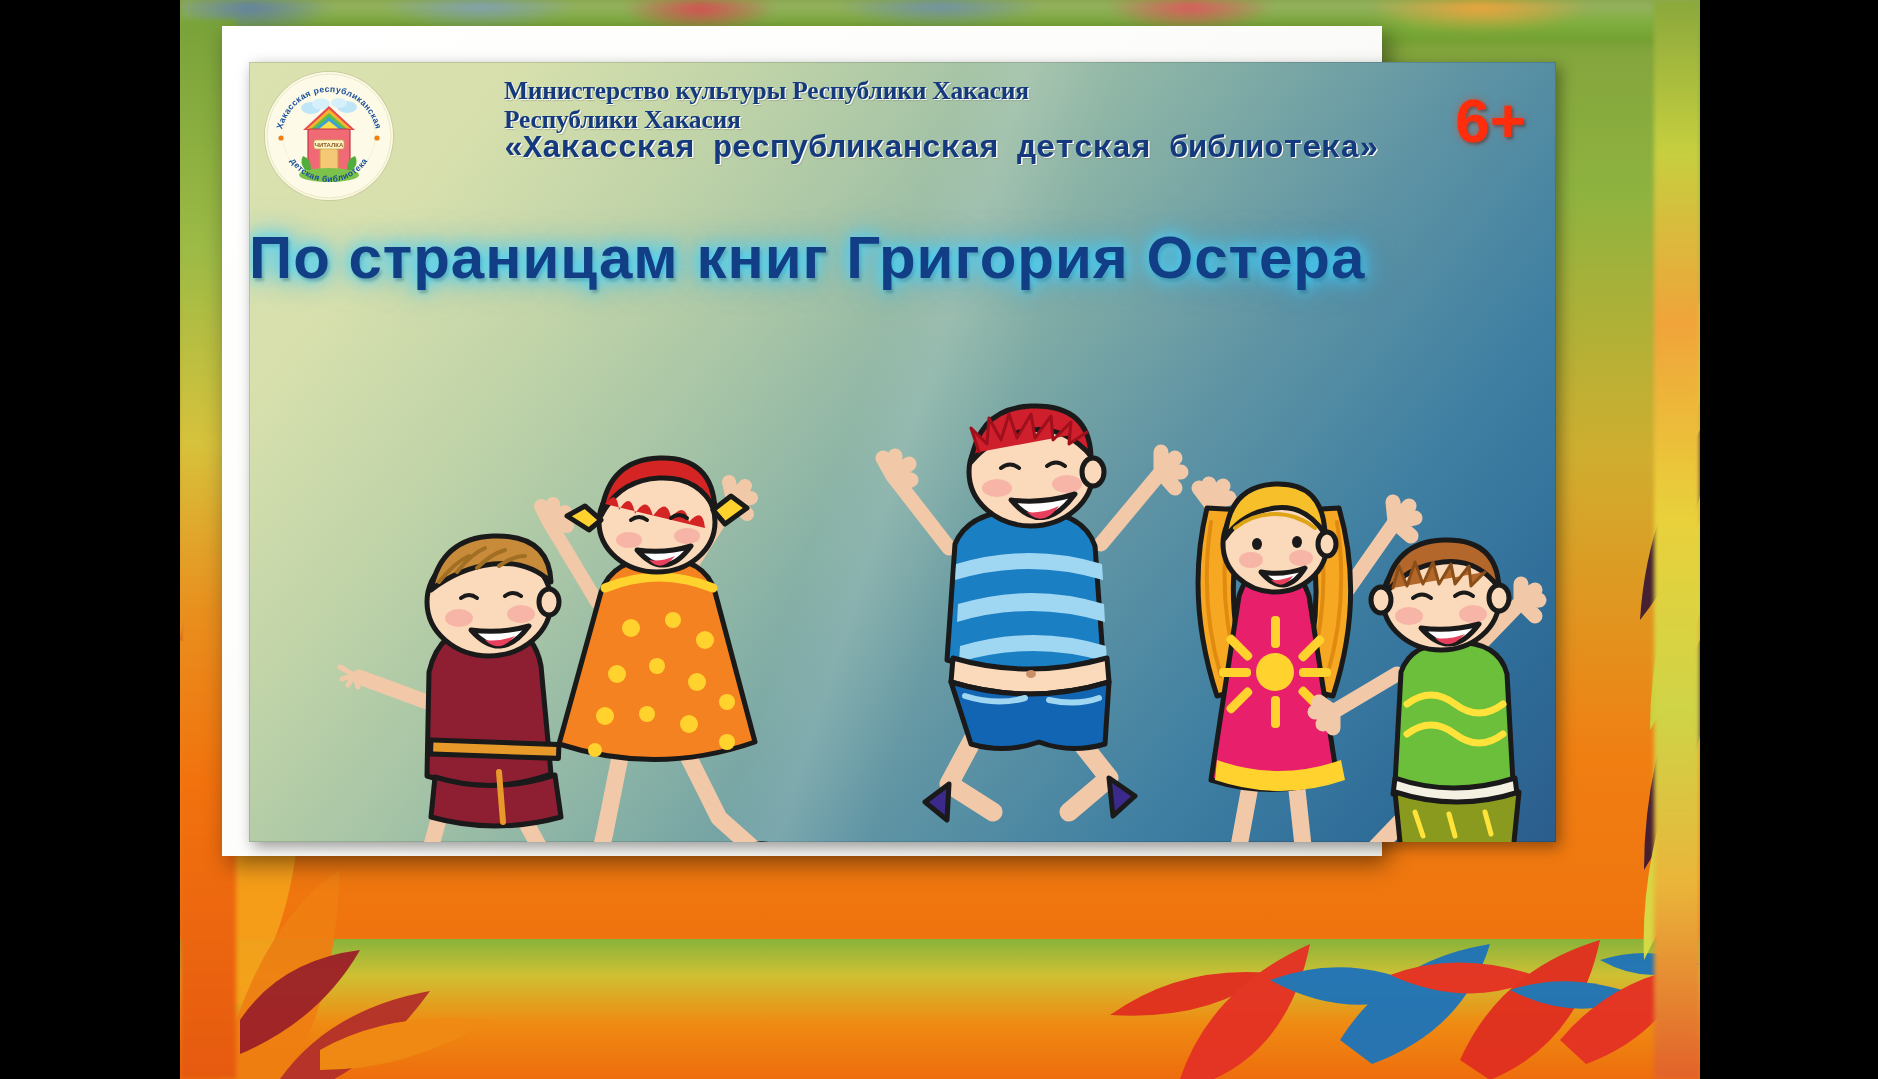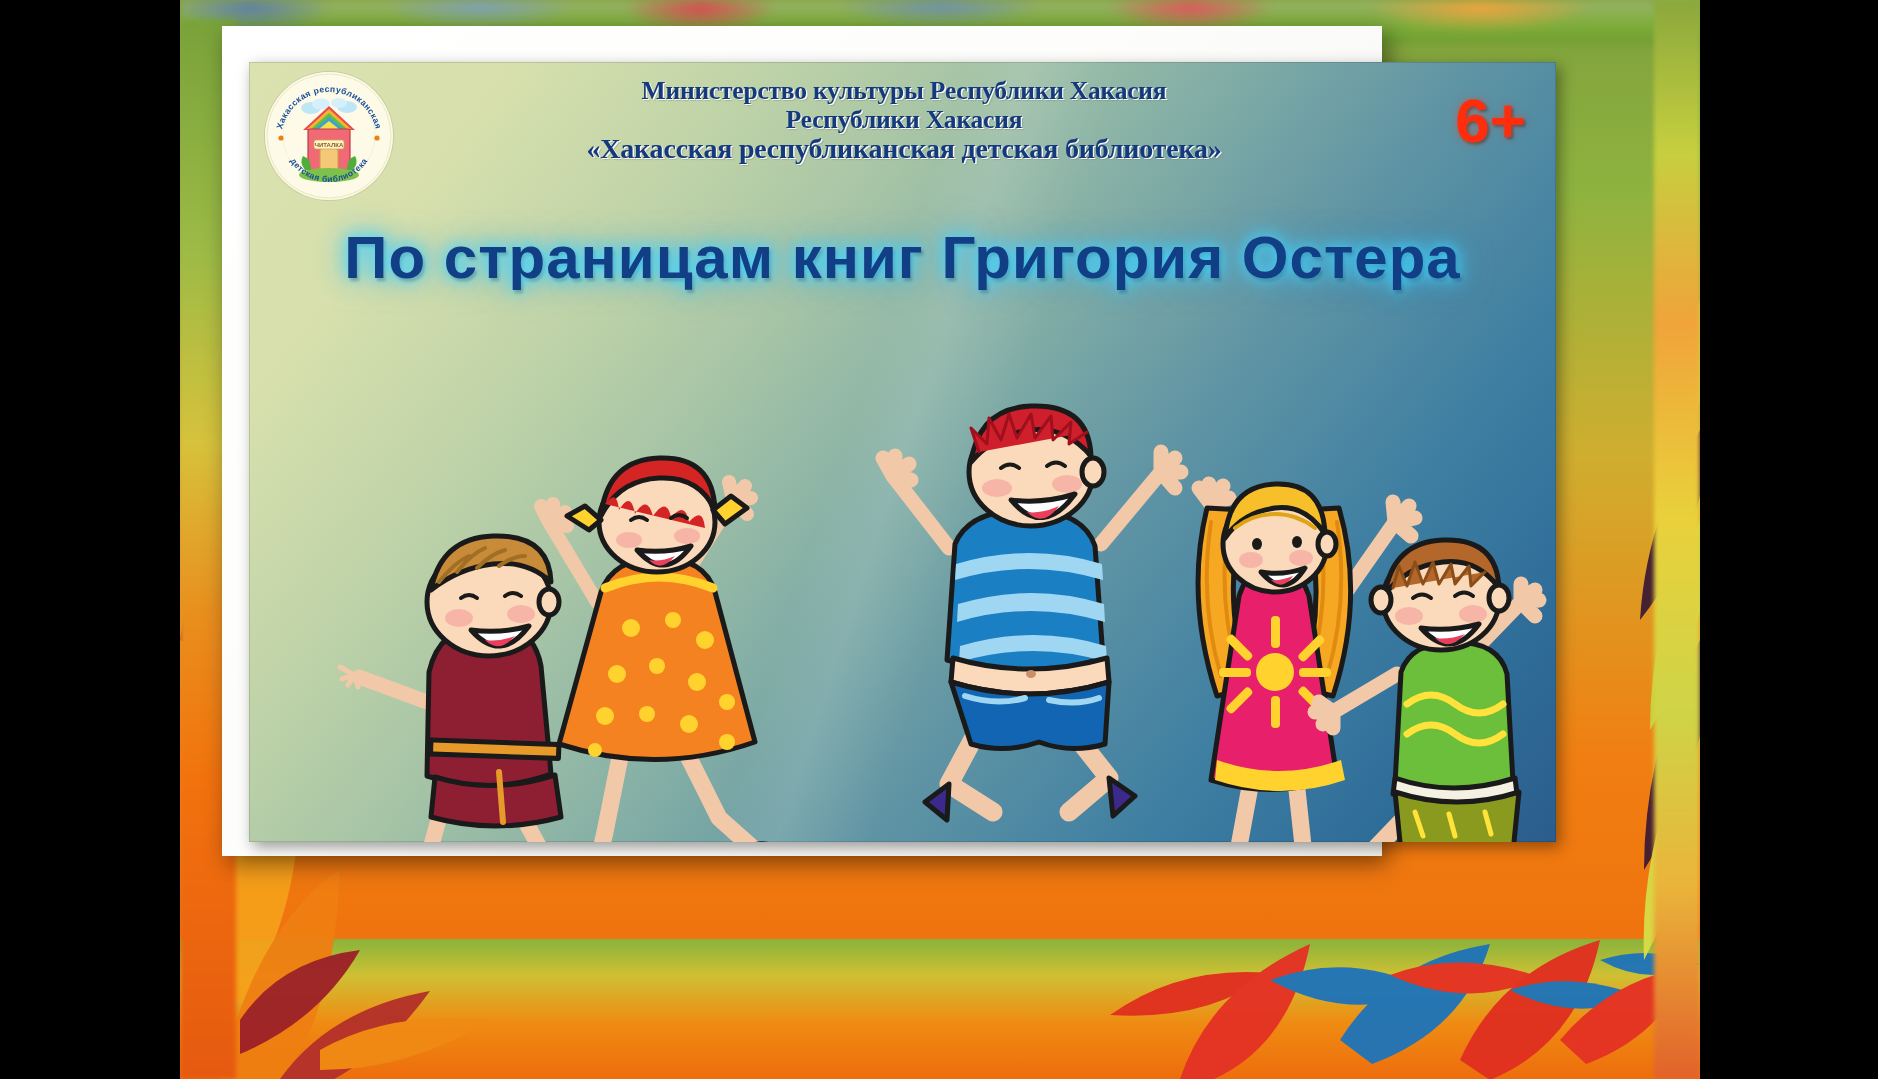--- a/index.html
+++ b/index.html
@@ -78,39 +78,39 @@
   #logo{position:absolute;left:16px;top:10px;width:128px;height:128px;}
   #logo-disc{
     position:absolute;inset:0;border-radius:50%;
     background:radial-gradient(circle at 50% 45%,#fdfbe8 0%,#fdfbe8 62%,#fbf8e0 74%,#ffffff 76%,#ffffff 100%);
     box-shadow:0 0 0 1px rgba(190,190,150,.6);
   }
   #logo svg{position:absolute;inset:0;}
 
   
   #org-block{
-    position:absolute;left:255px;top:14px;width:800px;text-align:center;
+    position:absolute;left:255px;top:14px;width:800px;text-align:left;
     font-family:"Liberation Serif",serif;font-weight:bold;font-size:25.5px;line-height:29px;
     color:#14397d;letter-spacing:-0.2px;
     text-shadow:1.4px 1.4px 0 rgba(255,255,255,.95), 2.2px 2.2px 1px rgba(120,130,110,.35);
   }
   #org-block div{white-space:nowrap;}
-  #org-line4{font-size:28px;}
+  #org-line4{font-size:32px;font-family:Liberation Mono, monospace;}
 
   
   #age-badge{
     position:absolute;right:30px;top:28px;
     font-family:"Liberation Sans",sans-serif;font-weight:bold;font-size:62px;line-height:62px;
     color:#ff2d0c;
     text-shadow:0 0 7px rgba(255,60,20,.55), 2px 2px 3px rgba(0,0,0,.35);
   }
 
   
   #title{
-    position:absolute;left:0;top:163px;width:100%;text-align:center;
+    position:absolute;left:0;top:163px;width:100%;text-align:left;
     font-family:"Liberation Sans",sans-serif;font-weight:bold;font-size:60px;line-height:66px;
     color:#123e86;letter-spacing:1px;
     text-shadow:
       0 0 14px rgba(70,215,255,.95),
       0 0 24px rgba(60,200,255,.75),
       0 0 34px rgba(40,180,255,.5),
       2px 3px 3px rgba(0,0,0,.30);
   }
 
   

